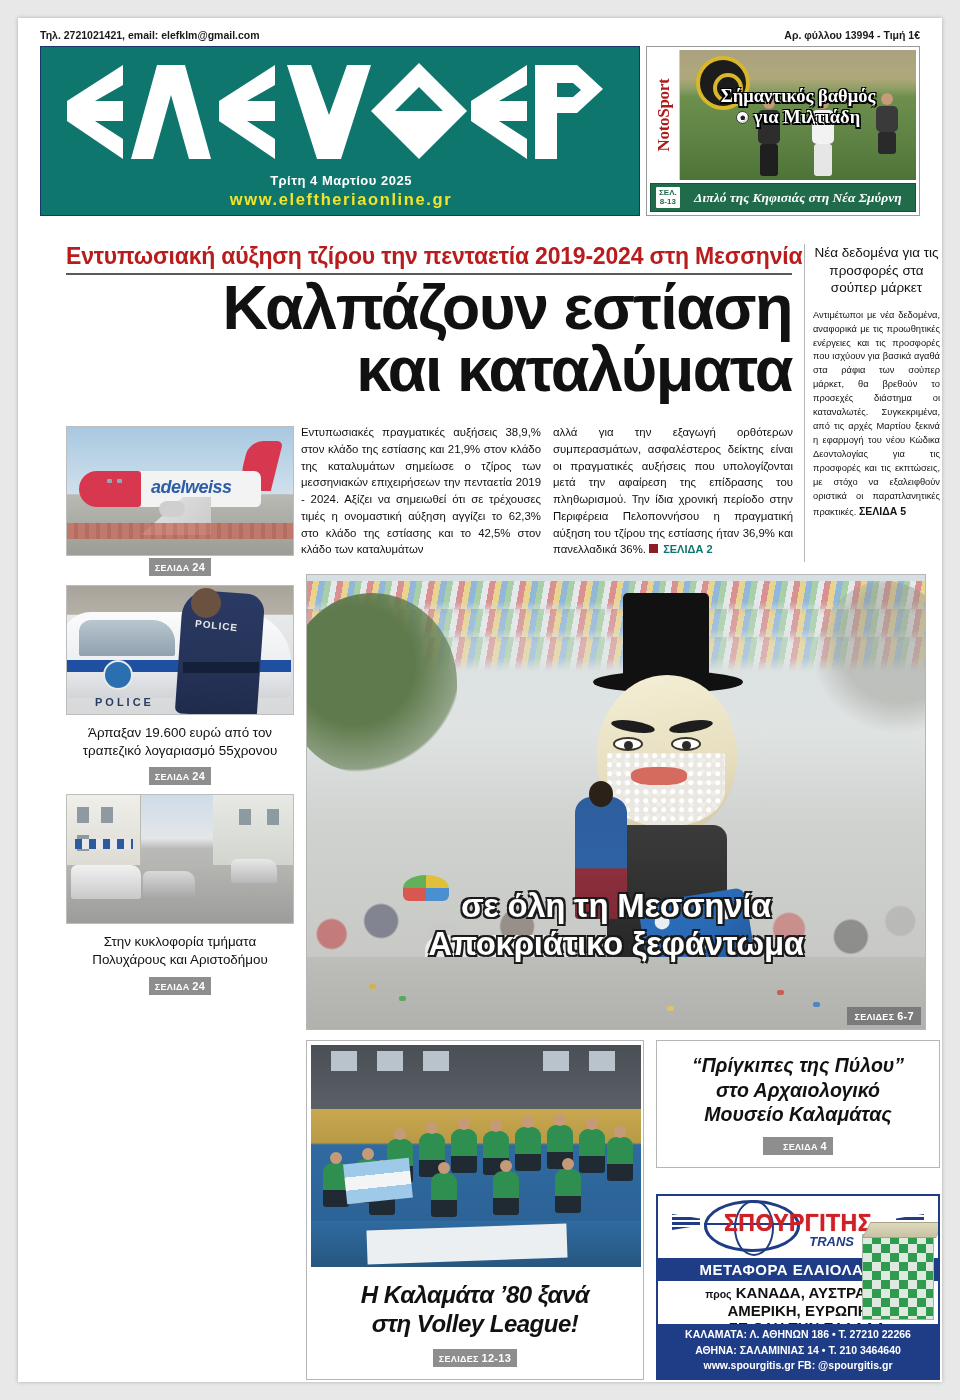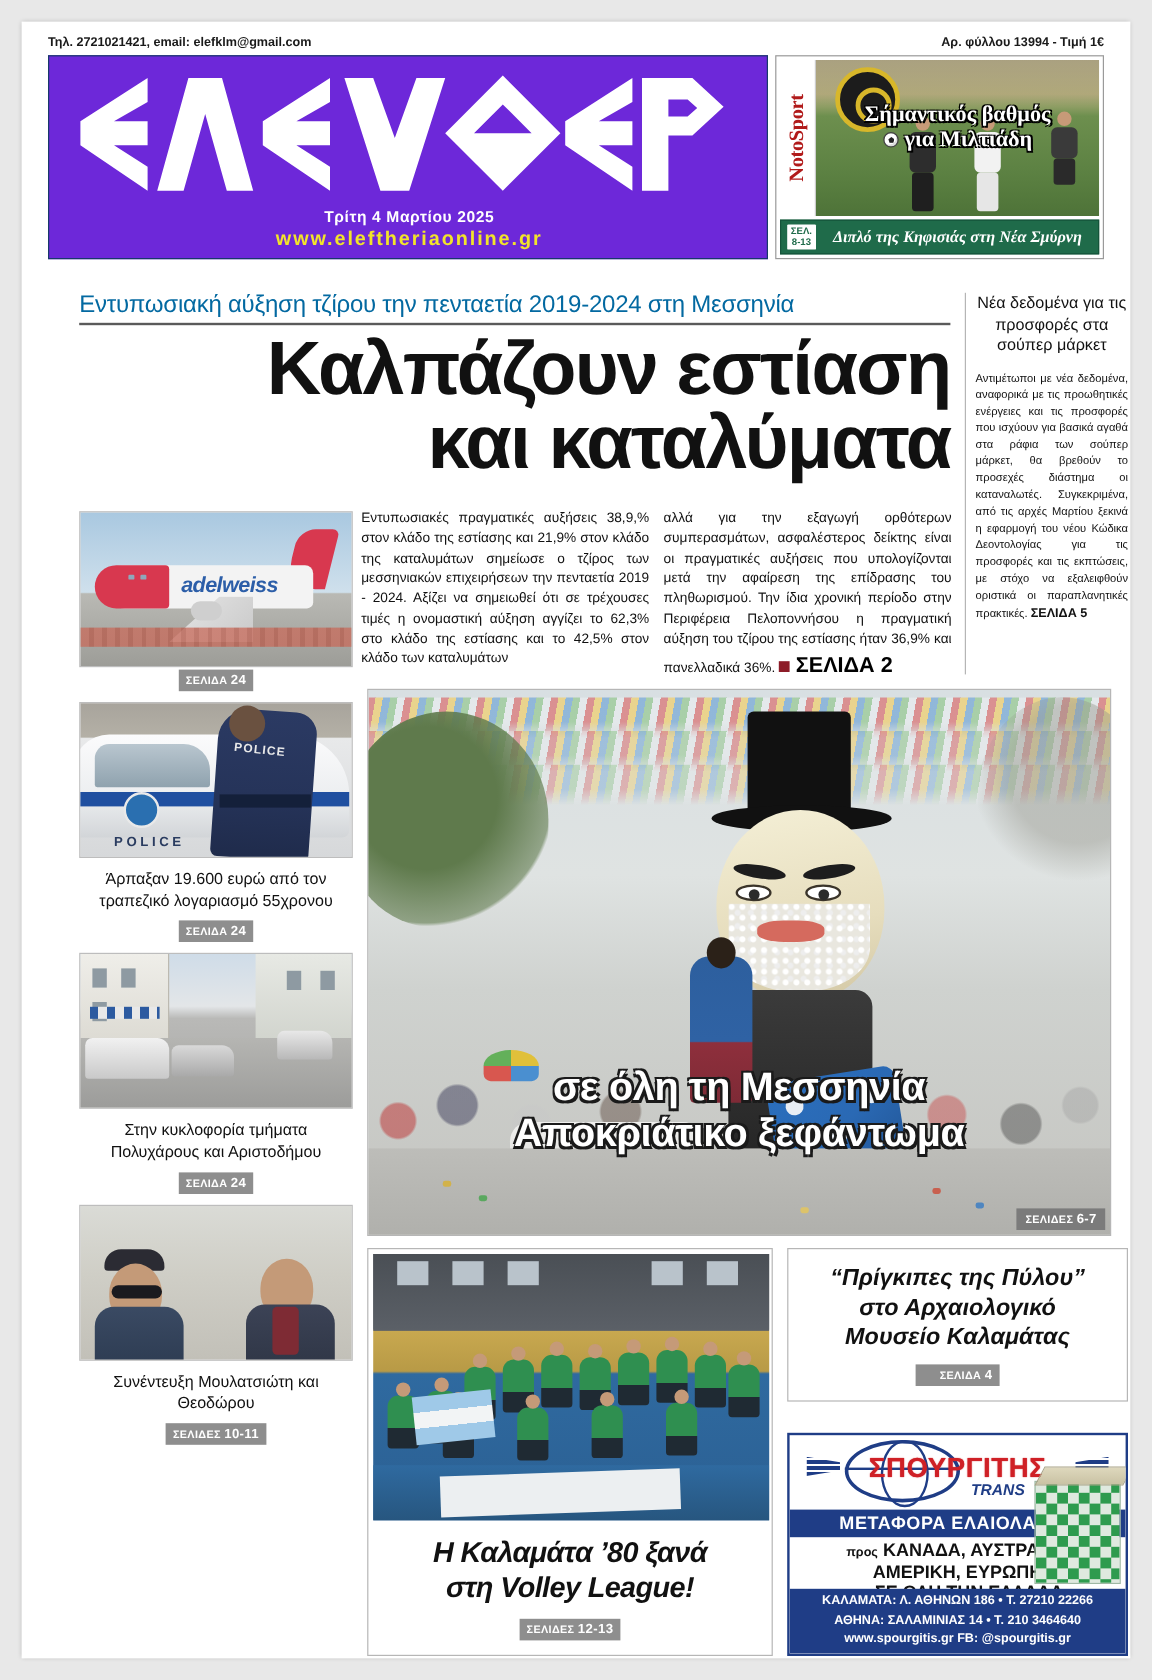--- a/index.html
+++ b/index.html
@@ -20,21 +20,21 @@
   
   .topbar {
     position: absolute; left: 22px; top: 8px; width: 880px; height: 18px;
     display: flex; justify-content: space-between; align-items: center;
     font-size: 10.5px; color: #1a1a1a; font-weight: 600;
   }
 
   
   .masthead {
     position: absolute; left: 22px; top: 28px; width: 600px; height: 170px;
-    background: #6d28d9;
+    background: #0f766e;
     border: 1px solid #17386b;
   }
   .logo-wrap {
     position: absolute; left: 0; top: 10px; width: 600px; height: 112px;
     display: flex; align-items: center; justify-content: center;
   }
   .logo-svg { width: 560px; height: 108px; display:block; }
   .mast-date {
     position: absolute; left: 0; top: 126px; width: 600px;
     text-align: center; color: #ffffff; font-size: 13px; font-weight: 700;
@@ -108,35 +108,35 @@
     line-height: 1.05; text-align: center; padding: 2px 3px; border-radius: 1px;
   }
   .sb-foot-txt {
     color: #fff; font-weight: 800; font-style: italic; font-size: 13.5px;
     font-family: "Liberation Serif", serif; flex: 1; text-align: center; padding-right: 6px;
   }
 
   
   .kicker-wrap { position: absolute; left: 48px; top: 225px; width: 726px; }
   .kicker {
-    font-size: 20px; font-weight: 400; color: #0369a1; letter-spacing: -0.2px;
+    font-size: 23px; font-weight: 700; color: #b91c1c; letter-spacing: -0.2px;
     white-space: nowrap;
   }
   .kicker-rule { margin-top: 3px; border-top: 2px solid #5a5a5a; }
 
   .headline {
     position: absolute; left: 48px; top: 258px; width: 726px;
     text-align: right; color: #111;
     font-size: 63px; line-height: 0.99; font-weight: 800; letter-spacing: -1.5px;
   }
 
   
   .bodycols { position: absolute; left: 283px; top: 406px; width: 492px; display: flex; gap: 12px; }
   .bcol { width: 240px; font-size: 11.4px; line-height: 1.47; color: #111; text-align: justify; }
-  .seltag { white-space: nowrap; font-weight: 800; font-size: 18px; color: #000000; margin-top: 28px; }
+  .seltag { white-space: nowrap; font-weight: 800; font-size: 11px; color: #0f766e; margin-top: 28px; }
   .seltag .sq { display:inline-block; width: 9px; height: 9px; background: #8d1c28; margin-right: 5px; }
 
   
   .rsidebar {
     position: absolute; left: 786px; top: 226px; width: 136px; height: 318px;
     border-left: 1px solid #b5b5b5;
     padding-left: 8px;
   }
   .rs-title {
     text-align: center; font-size: 13.5px; line-height: 1.3; color: #111; font-weight: 400;
@@ -517,43 +517,20 @@
       <div class="lcap">Στην κυκλοφορία τμήματα Πολυχάρους και Αριστοδήμου</div>
       <div class="pgrow">
         <div class="pgline"></div>
         <div class="pgbadge">
           <span>ΣΕΛΙΔΑ</span>
           <b>24</b>
         </div>
       </div>
     </div>
 
-    <div class="lblock">
-      <div class="lphoto ph-int">
-        <div class="iv-m" style="left:18px;">
-          <div class="iv-cap" style="left:2px;top:-92px;"></div>
-          <div class="iv-head" style="position:absolute;left:6px;top:-80px;"></div>
-          <div class="iv-glass" style="left:8px;top:-62px;"></div>
-          <div class="iv-body" style="background:linear-gradient(180deg,#3a4a63,#2c3a50);position:absolute;left:-6px;top:-44px;"></div>
-        </div>
-        <div class="iv-m" style="right:22px;">
-          <div class="iv-head" style="position:absolute;right:10px;top:-84px;"></div>
-          <div class="iv-body" style="background:linear-gradient(180deg,#3c4356,#2e3545);position:absolute;right:-8px;top:-46px;"></div>
-          <div style="position:absolute;right:22px;top:-44px;width:22px;height:40px;background:#7e2b34;border-radius:4px;"></div>
-        </div>
-      </div>
-      <div class="lcap">Συνέντευξη Μουλατσιώτη και Θεοδώρου</div>
-      <div class="pgrow">
-        <div class="pgline"></div>
-        <div class="pgbadge">
-          <span>ΣΕΛΙΔΕΣ</span>
-          <b>10-11</b>
-        </div>
-      </div>
-    </div>
 
   </div>
 
   <div class="mainphoto">
     <div class="cv-bunting" style="top:6px;"></div>
     <div class="cv-bunting" style="top:34px;opacity:.8;"></div>
     <div class="cv-bunting" style="top:62px;opacity:.6;"></div>
     <div class="cv-tree" style="left:-20px;top:18px;width:170px;height:180px;background:radial-gradient(circle at 40% 40%, #5f7a4c 0 40%, rgba(95,122,76,.6) 70%, transparent 72%);"></div>
     <div class="cv-tree" style="right:-30px;top:6px;width:140px;height:160px;background:radial-gradient(circle at 60% 40%, rgba(150,150,140,.45) 0 45%, transparent 70%);"></div>
     <div class="cv-crowd"></div>

